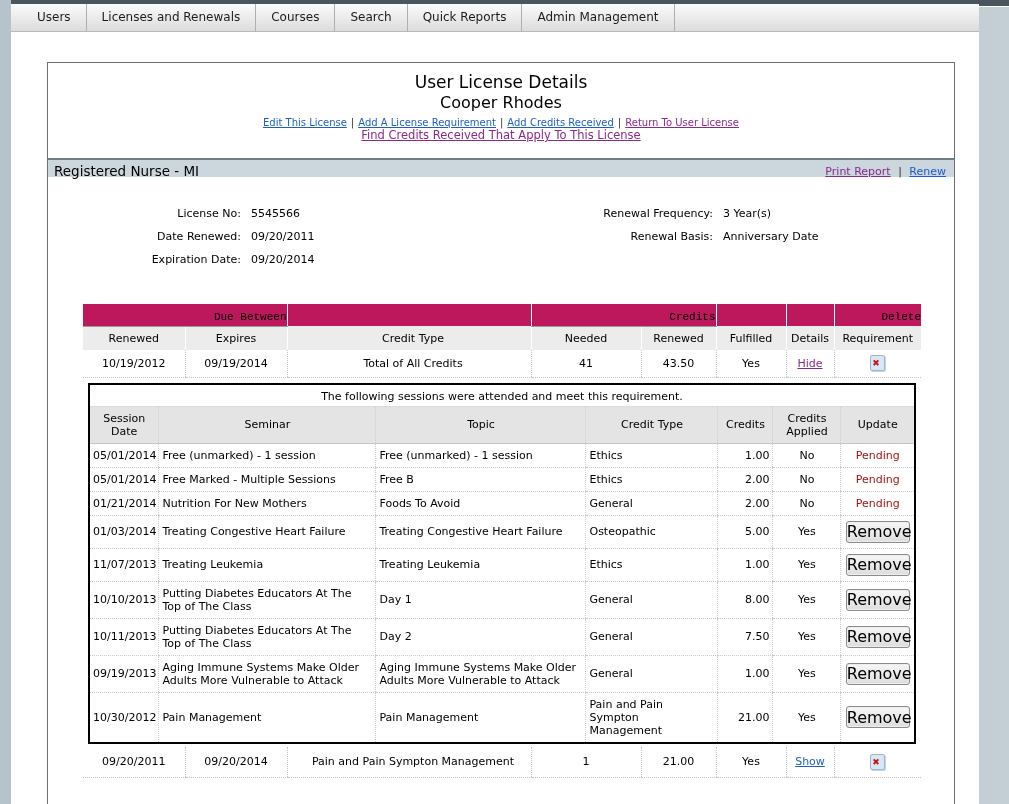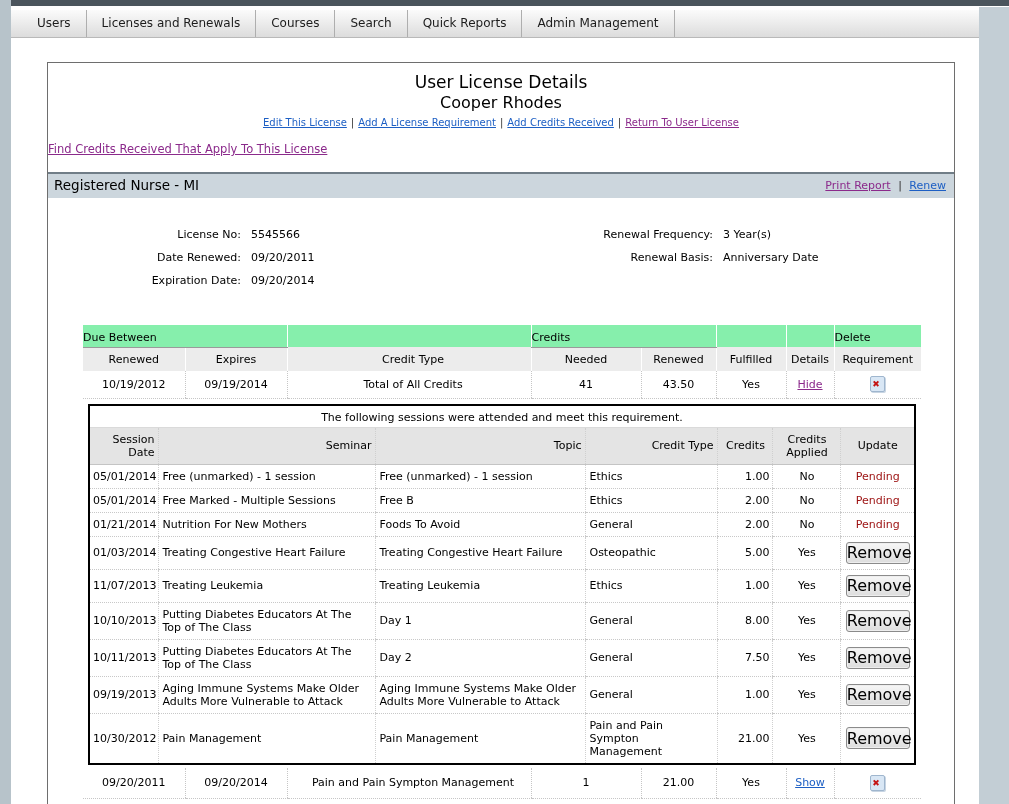--- a/index.html
+++ b/index.html
@@ -6,65 +6,65 @@
   html,body { width:1009px; height:804px; }
   body {
     font-family:"DejaVu Sans","Liberation Sans",sans-serif;
     background:#ffffff; overflow:hidden; position:relative; color:#000;
   }
   
   .left-strip  { position:absolute; left:0; top:0; width:11px; height:804px; background:#b7c3ca; }
   .right-strip { position:absolute; left:979px; top:7px; width:30px; height:797px; background:#c3ced5; }
   .topbar      { position:absolute; left:11px; top:0; width:998px; height:6px; background:#4b555d; }
   
-  .navbar { position:absolute; left:11px; top:10px; width:968px; height:28px;
+  .navbar { position:absolute; left:11px; top:4px; width:968px; height:28px;
     background:linear-gradient(#fbfbfb,#dcdcdc); border-bottom:1px solid #b9b9b9;
     display:flex; padding-left:11px; }
   .nav-tab { font-size:12px; color:#1c1c1c; padding:0 15px; line-height:26px;
     border-right:1px solid #aeaeae; cursor:default; white-space:nowrap; }
   
   .main-box { position:absolute; left:47px; top:62px; width:908px; height:760px;
     border:1px solid #6e6e6e; background:#fff; }
   .title    { margin-top:9px;  text-align:center; font-size:17px; }
   .subtitle { margin-top:1px;  text-align:center; font-size:16px; }
   .links-row{ margin-top:5px;  text-align:center; font-size:10px; color:#333; }
-  .find-row { margin-top:14px; font-size:11.5px; }
+  .find-row { text-align:center; font-size:11.5px; }
   .lnk { text-decoration:underline; cursor:pointer; }
   .lnk.blue   { color:#1d5fc4; }
   .lnk.purple { color:#8b2a8b; }
   .sep { color:#333; margin:0 4px; }
-  .lic-header { margin-top:16px; height:26px; background:#ccd6dd; border-top:2px solid #707d87;
+  .lic-header { margin-top:16px; height:19px; background:#ccd6dd; border-top:2px solid #707d87;
     line-height:23px; padding:0 8px 0 6px; font-size:13.5px; display:flex; justify-content:space-between; }
   .lic-header .hdr-links { font-size:11px; line-height:24px; }
   
   .info { display:flex; margin-top:30px; font-size:11px; }
   .info .col-l { width:420px; }
   .info-row { display:flex; margin-bottom:10px; }
   .col-l .info-label { width:193px; text-align:right; }
   .col-r .info-label { width:245px; text-align:right; }
   .info-value { margin-left:10px; }
   
   table.outer { border-collapse:collapse; table-layout:fixed; width:838px;
     margin:28px 0 0 35px; font-size:11px; }
-  .outer tr.ghead td { background:#86efac; height:22px; text-align:left;
-    vertical-align:bottom; padding-bottom:3px; }
+  .outer tr.ghead td { background:#be185d; height:22px; text-align:right;
+    vertical-align:bottom; padding-bottom:3px;font-family:Liberation Mono, monospace; }
   .outer td.grp { border-bottom:1px solid #9a9a9a; }
   .outer tr.ghead td + td, .outer tr.chead th + th { border-left:1px solid #fff; }
   .outer tr.chead th { background:#ececec; height:24px; font-weight:normal;
     text-align:center; vertical-align:middle; }
   .outer th.lft, .outer td.lft { text-align:left; padding-left:8px; }
   .outer tr.drow td { height:27px; border-bottom:1px dotted #c6c6c6; text-align:center; vertical-align:middle; }
   .outer tr.drow td + td { border-left:1px dotted #c6c6c6; }
   .outer tr.drow.last td { height:31px; }
   .outer tr.iwrap td { padding:5px 0 3px 0; }
   
   table.inner { border-collapse:collapse; table-layout:fixed; width:826px; margin:0 auto;
     border:2px solid #000; font-size:11px; }
   .inner tr.cap td { height:21px; text-align:center; border-bottom:1px solid #dadada; }
-  .inner tr.ihead th { background:#e4e4e4; font-weight:normal; text-align:right;
+  .inner tr.ihead th { background:#e4e4e4; font-weight:normal; text-align:center;
     padding:5px 4px; vertical-align:middle; border-bottom:1px solid #c4c4c4; }
   .inner tr.ihead th + th, .inner tr.irow td + td { border-left:1px dotted #cfcfcf; }
   .inner tr.ihead th.ctr { text-align:center; }
   .inner tr.irow td { padding:5px 3px; vertical-align:middle; border-bottom:1px dotted #c8c8c8; }
   .inner tr.irow:last-child td { border-bottom:none; }
   .inner td.c-cr { text-align:right; padding-right:12px; }
   .inner td.c-ap, .inner td.c-up { text-align:center; }
   .pending { color:#9c1010; }
   button.remove { width:64px; height:22px; font-size:16px; font-family:inherit; color:#000;
     background:linear-gradient(#f7f7f7,#dddddd); border:1px solid #8b8b8b; border-radius:3px;

